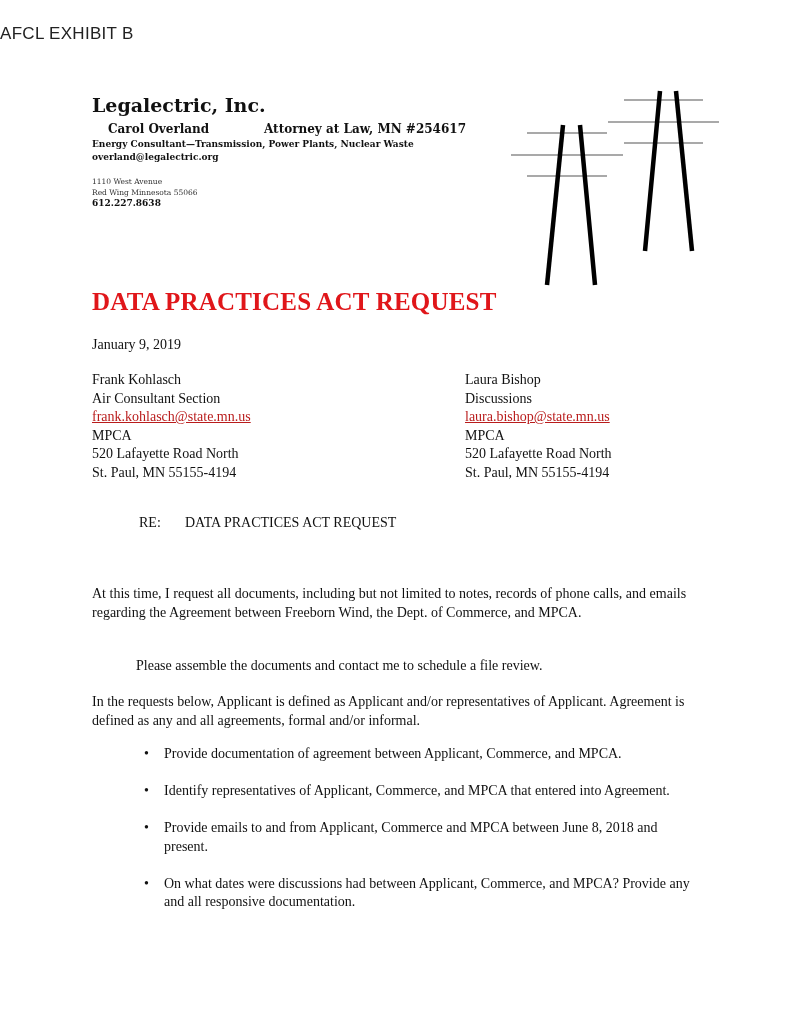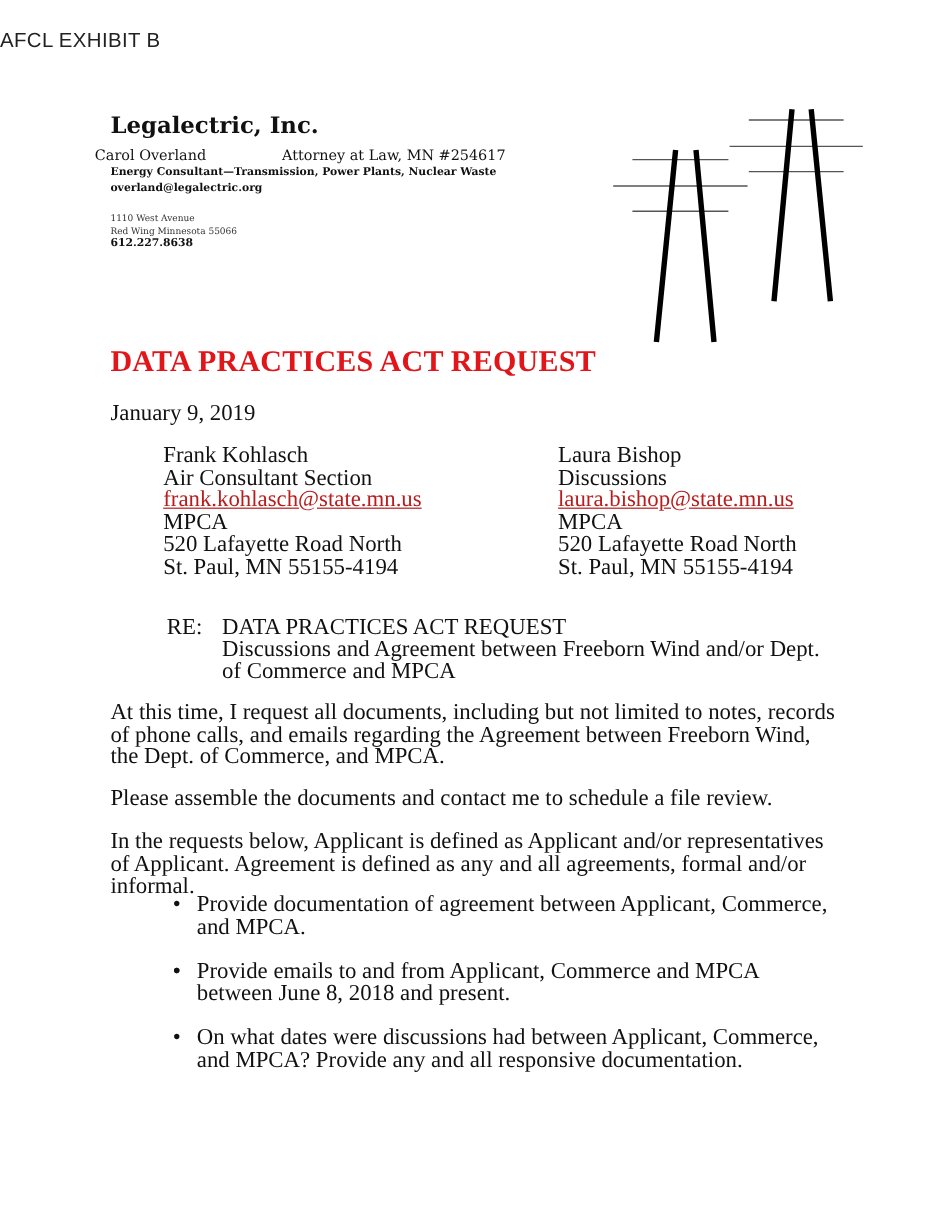--- a/index.html
+++ b/index.html
@@ -1,40 +1,40 @@
 <!DOCTYPE html>
 <html><head>
 <meta charset="utf-8">
 <style>
   html, body { margin: 0; padding: 0; background: #ffffff; }
   body { width: 791px; height: 1024px; position: relative; overflow: hidden; color: #111; }
   .abs { position: absolute; }
   .exhibit { left: 0; width: 791px; top: 24px; font-family: "Liberation Sans", "DejaVu Sans", sans-serif; font-size: 17px; color: #222; letter-spacing: 0.3px; }
   .firm { left: 92px; top: 94px; font-family: "DejaVu Serif", serif; font-weight: bold; font-size: 19px; color: #111; }
-  .line2 { left: 79px; top: 122px; font-family: "DejaVu Serif", serif; font-weight: normal; font-size: 12px; }
+  .line2 { left: 108px; top: 122px; font-family: "DejaVu Serif", serif; font-weight: bold; font-size: 12px; }
   .line2 .attorney { position: absolute; left: 156px; white-space: nowrap; }
   .line3 { left: 92px; top: 139px; font-family: "DejaVu Serif", serif; font-weight: bold; font-size: 9px; white-space: nowrap; }
   .line4 { left: 92px; top: 152px; font-family: "DejaVu Serif", serif; font-weight: bold; font-size: 9px; }
   .addr { left: 92px; top: 176px; font-family: "DejaVu Serif", serif; font-size: 7.5px; line-height: 11px; color: #333; }
   .phone { left: 92px; top: 198px; font-family: "DejaVu Serif", serif; font-weight: bold; font-size: 9px; }
   .towers { left: 505px; top: 85px; }
   .title { left: 92px; top: 288px; font-family: "Liberation Serif", serif; font-weight: bold; font-size: 25px; color: #e0161a; letter-spacing: 0.2px; }
-  .body-text { font-family: "Liberation Serif", serif; font-size: 19px; line-height: 18.5px; color: #111; }
+  .body-text { font-family: "Liberation Serif", serif; font-size: 14px; line-height: 18.5px; color: #111; }
   .date { left: 92px; top: 336px; }
   .addr-block { top: 371px; }
-  .addr-block.left { left: 92px; margin-left: 44px; }
+  .addr-block.left { left: 92px; }
   .addr-block.right { left: 465px; }
   .addr-block div { white-space: nowrap; }
   a.email { color: #b91c1c; text-decoration: underline; }
   .re { left: 139px; top: 514px; }
   .re .re-label { position: absolute; left: 0; top: 0; }
   .re .re-text { position: absolute; left: 46px; top: 0; width: 500px; }
   .para { left: 92px; width: 610px; }
   .p1 { top: 585px; }
-  .p2 { top: 657px; }
+  .p2 { top: 657px; margin-left: 44px; }
   .p3 { top: 693px; }
   .bullets { left: 138px; top: 745px; width: 560px; }
   .bullet { position: relative; padding-left: 26px; margin-bottom: 18.5px; }
   .bullet .dot { position: absolute; left: 6px; top: 0; }
 </style>
 </head>
 <body>
 
 <div class="abs exhibit">AFCL EXHIBIT B</div>
 
@@ -89,35 +89,35 @@
   <div><a class="email" href="#">laura.bishop@state.mn.us</a></div>
   <div>MPCA</div>
   <div>520 Lafayette Road North</div>
   <div>St. Paul, MN  55155-4194</div>
 </div>
 
 <div class="abs body-text re">
   <span class="re-label">RE:</span>
   <div class="re-text">
     <div>DATA PRACTICES ACT REQUEST</div>
-    <div>Discussions and Agreement between Freeborn Wind and/or Dept. of Commerce and MPCA</div>
   </div>
 </div>
 
 <div class="abs body-text para p1">At this time, I request all documents, including but not limited to notes, records of phone calls, and emails regarding the Agreement between Freeborn Wind, the Dept. of Commerce, and MPCA.</div>
 <div class="abs body-text para p2">Please assemble the documents and contact me to schedule a file review.</div>
 <div class="abs body-text para p3">In the requests below, Applicant is defined as Applicant and/or representatives of Applicant. Agreement is defined as any and all agreements, formal and/or informal.</div>
 
 <div class="abs body-text bullets">
   <div class="bullet">
     <span class="dot">•</span>
     <span>Provide documentation of agreement between Applicant, Commerce, and MPCA.</span>
   </div>
   <div class="bullet">
     <span class="dot">•</span>
+    <span>Identify representatives of Applicant, Commerce, and MPCA that entered into Agreement.</span>
   </div>
   <div class="bullet">
     <span class="dot">•</span>
     <span>Provide emails to and from Applicant, Commerce and MPCA between June 8, 2018 and present.</span>
   </div>
   <div class="bullet">
     <span class="dot">•</span>
     <span>On what dates were discussions had between Applicant, Commerce, and MPCA? Provide any and all responsive documentation.</span>
   </div>
 </div>

